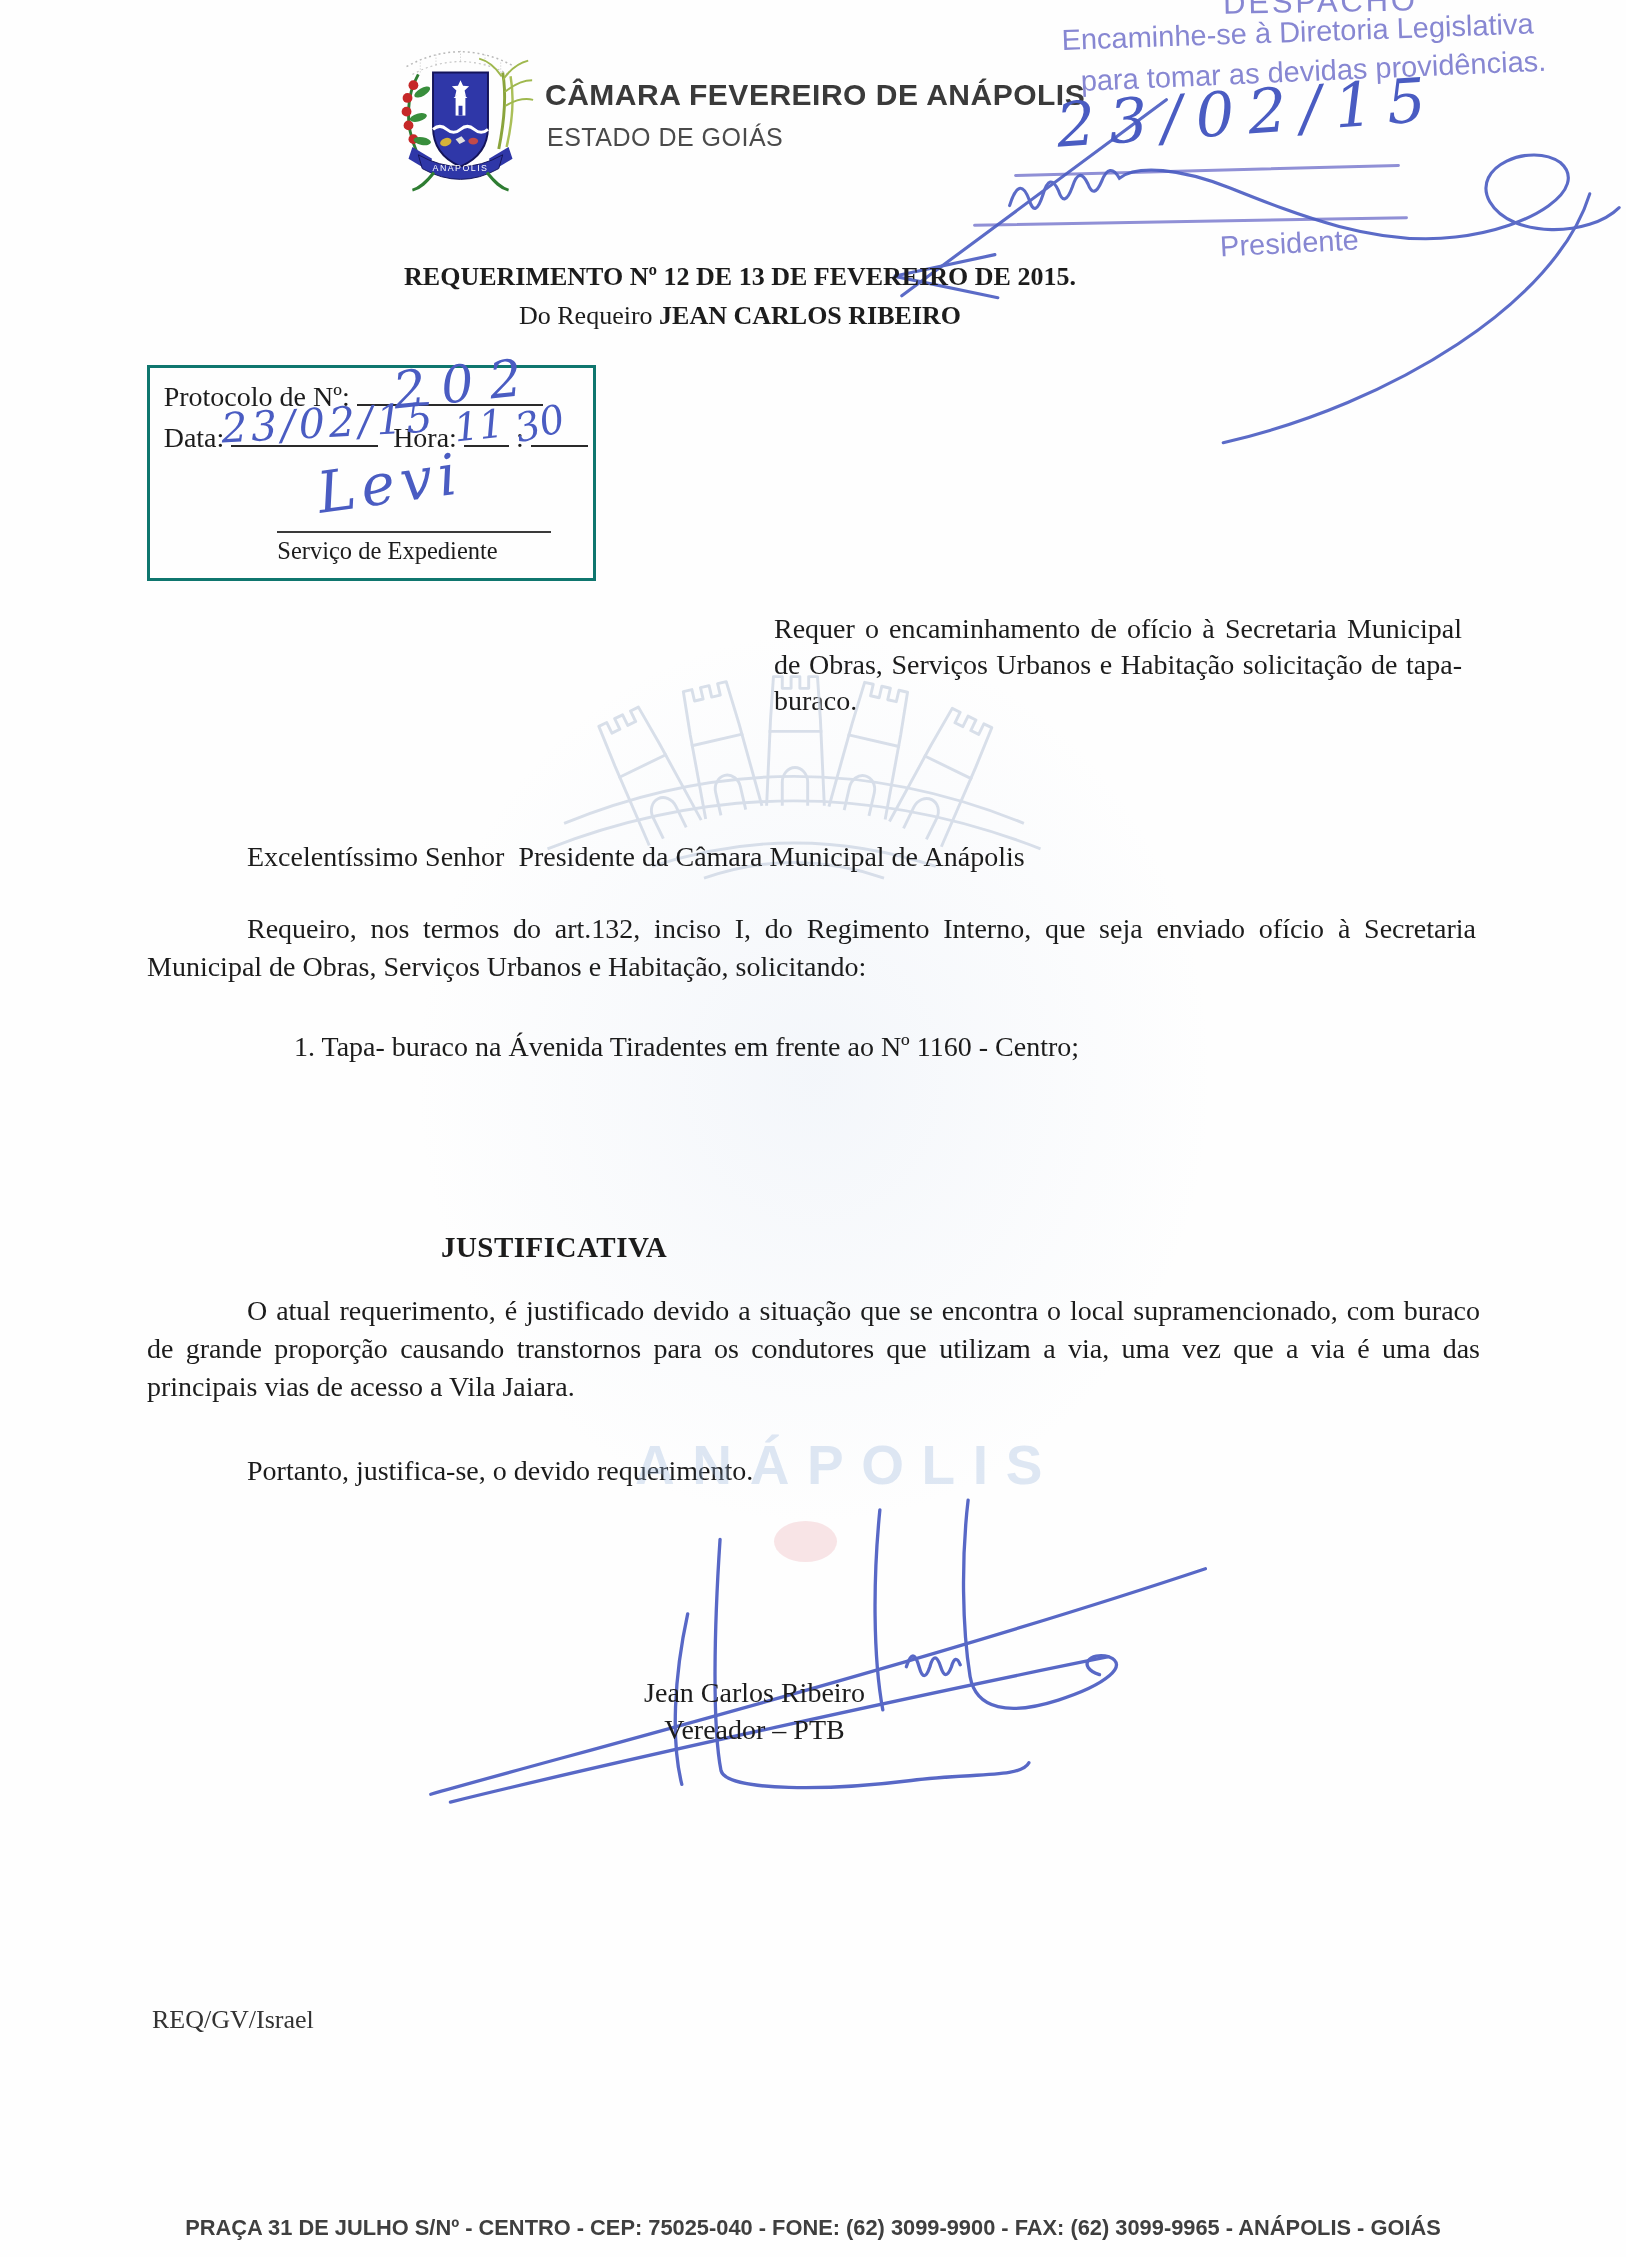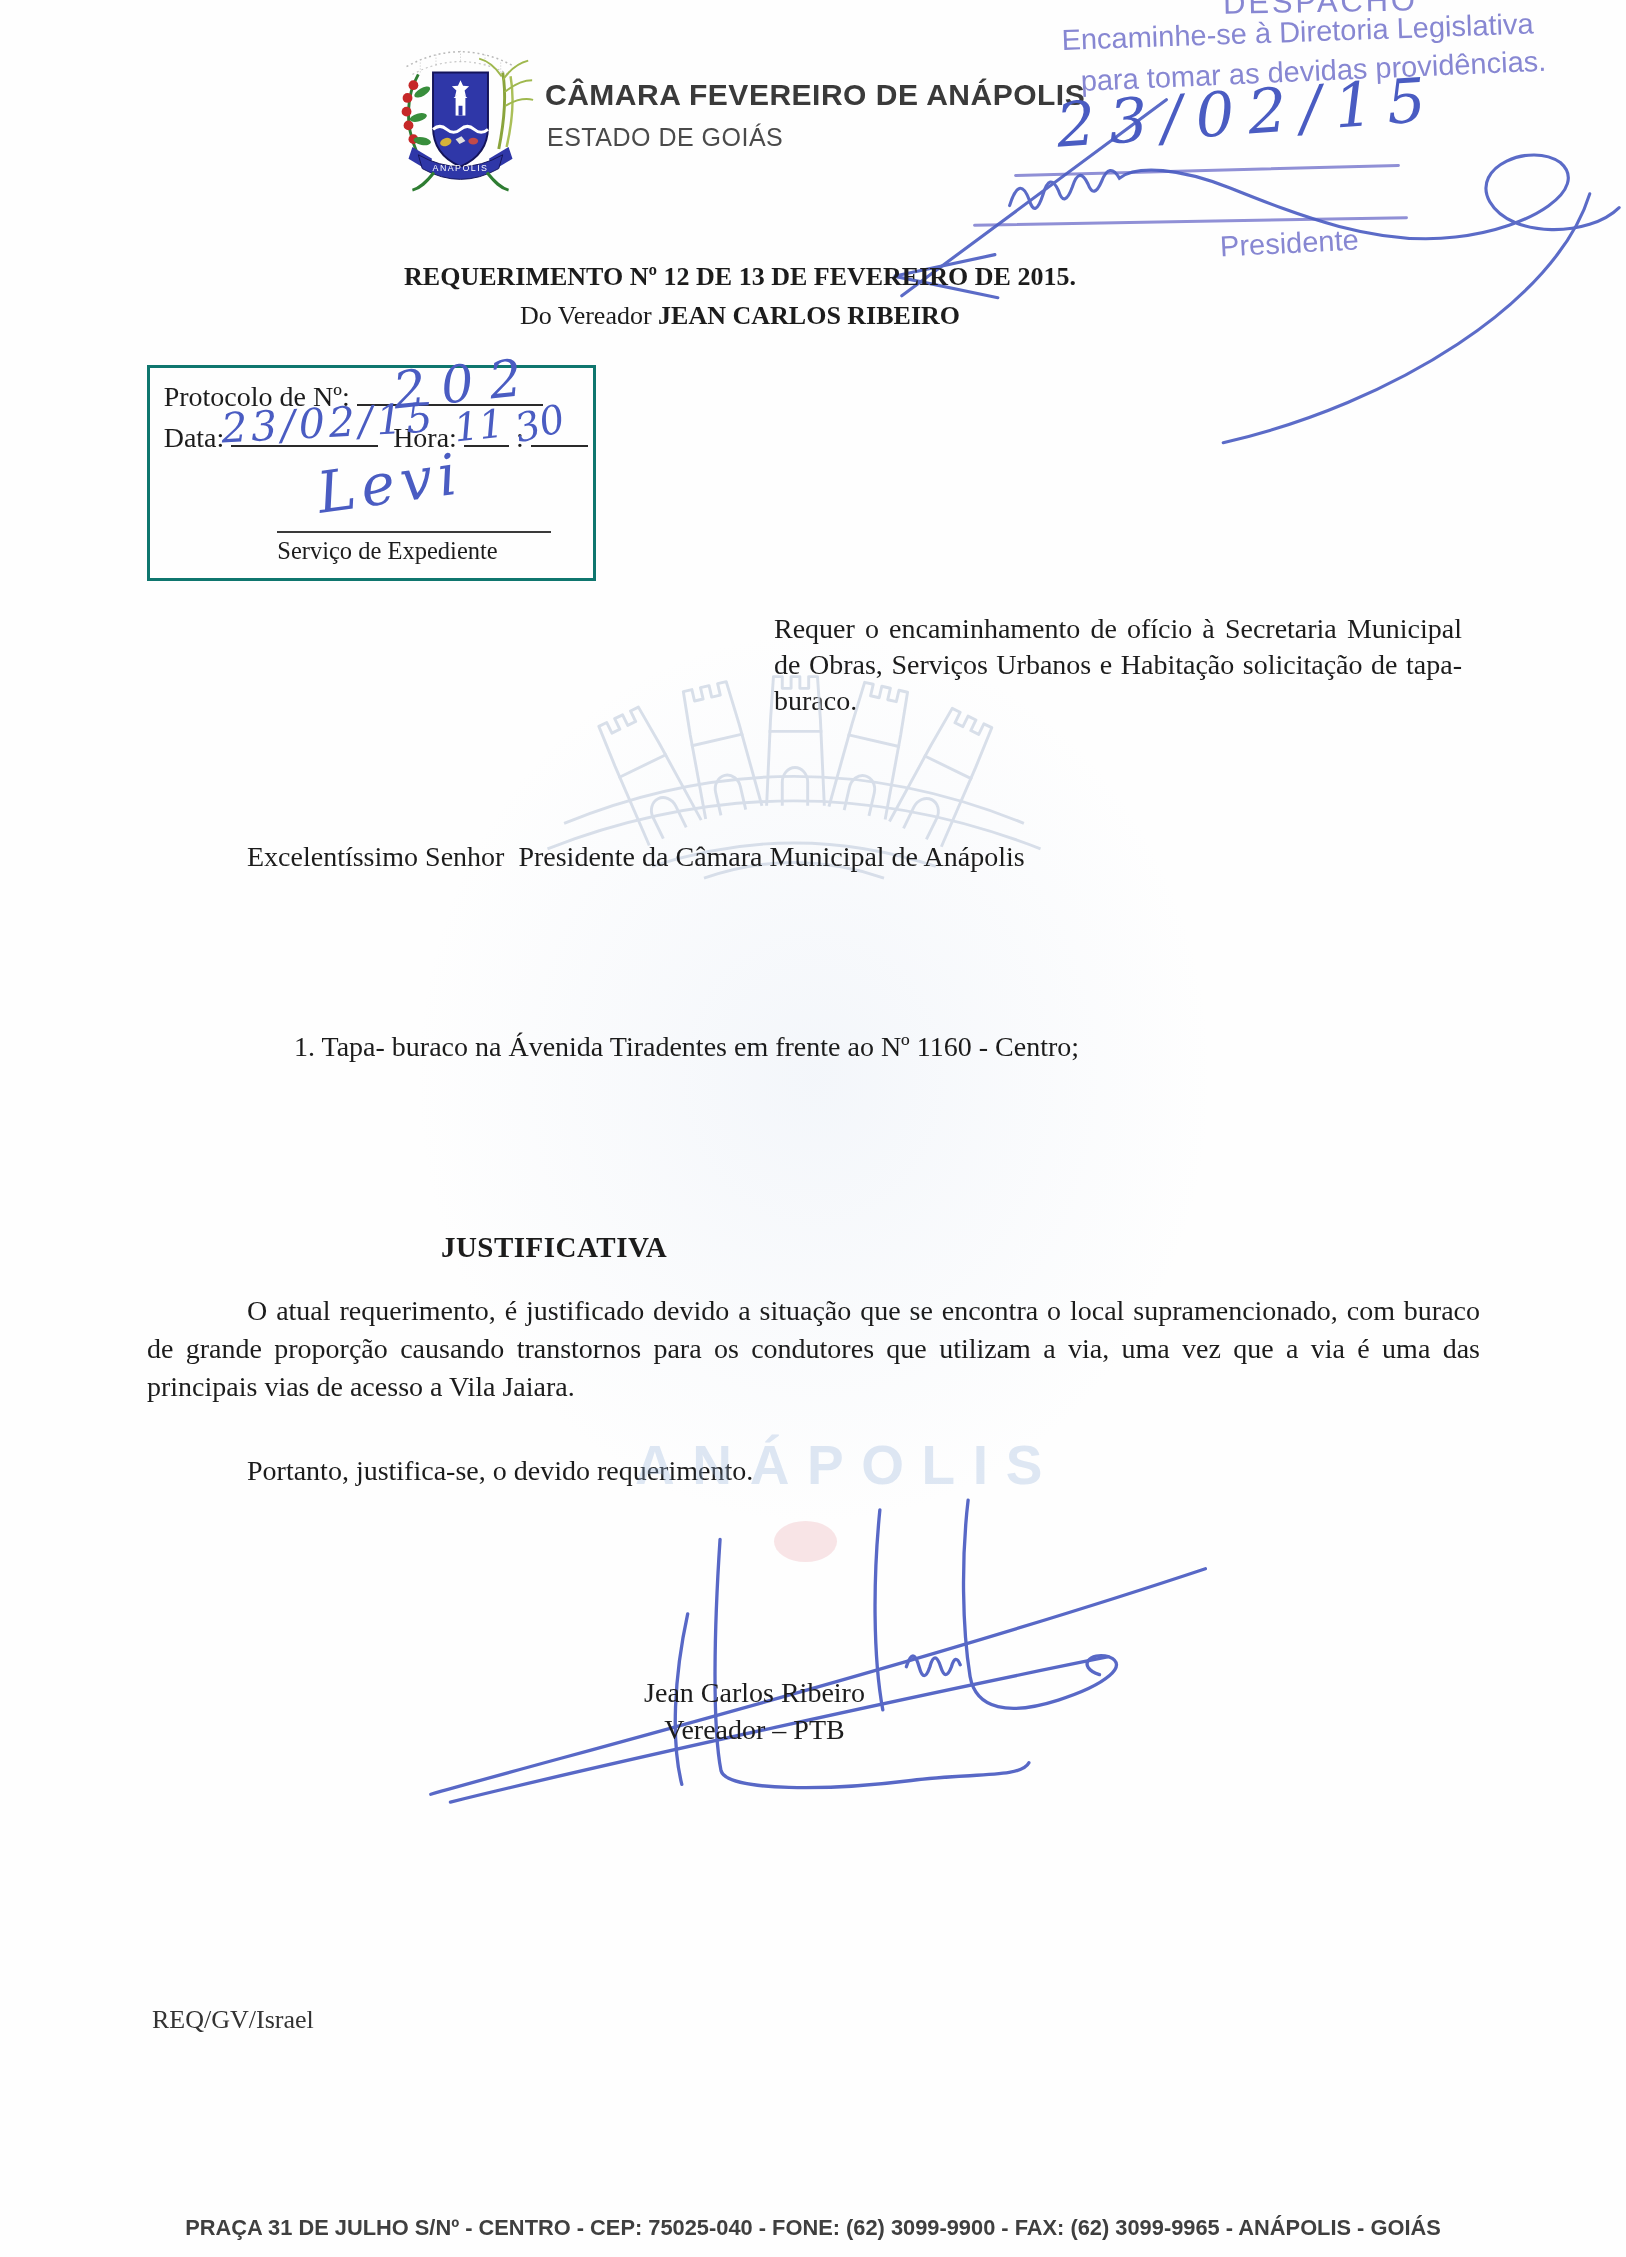--- a/index.html
+++ b/index.html
@@ -86,21 +86,21 @@
         <path d="M60 212 L330 12"></path>
         <path d="M762 108 C728 218 562 322 388 362"></path>
         <path d="M155 96 L52 118 L158 140" transform="translate(0,74)"></path>
       </g>
     </svg>
   </div>
 
   <div class="abs serif" style="left:147px; top:257px; width:1186px; text-align:center; font-size:26px; line-height:39px;">
     <div style="font-weight:bold;">REQUERIMENTO Nº 12 DE 13 DE FEVEREIRO DE 2015.</div>
     <div>
-      <span>Do Vereador </span><span style="font-weight:bold;">JEAN CARLOS RIBEIRO</span>
+      <span>Do Requeiro </span><span style="font-weight:bold;">JEAN CARLOS RIBEIRO</span>
     </div>
   </div>
 
   <div class="abs" style="left:147px; top:365px; width:443px; height:210px; border:3px solid #0f766e;">
     <div class="abs serif" style="left:13.7px; top:7.8px; font-size:28px; white-space:nowrap;">
       <span>Protocolo de Nº:</span>
       <span class="uline" style="width:186px;"></span>
     </div>
     <div class="abs hand" style="left:243px; top:-13.7px; font-size:51px; letter-spacing:15.7px; transform:rotate(-6deg);">202</div>
 
@@ -138,20 +138,21 @@
         <path d="M115 168 Q350 72 585 168"></path>
         <path d="M98 194 Q350 96 602 194"></path>
         <path d="M205 212 Q350 164 495 212"></path>
         <path d="M258 224 Q350 192 442 224"></path>
       </g>
     </svg>
   </div>
 
   <div class="abs serif" style="left:247px; top:841px; font-size:28px; white-space:pre;">Excelentíssimo Senhor  Presidente da Câmara Municipal de Anápolis</div>
 
+  <div class="abs serif just" style="left:147px; top:910px; width:1329px; font-size:28px; line-height:38px; text-indent:100px;">Requeiro, nos termos do art.132, inciso I, do Regimento Interno, que seja enviado ofício à Secretaria  Municipal de Obras, Serviços Urbanos e Habitação, solicitando:</div>
 
   <div class="abs serif" style="left:294px; top:1031px; font-size:28px; white-space:nowrap;">1. Tapa- buraco na Ávenida Tiradentes em frente ao Nº 1160 - Centro;</div>
 
   <div class="abs serif" style="left:407px; top:1231px; width:294px; text-align:center; font-size:29px; font-weight:bold; letter-spacing:0.5px;">JUSTIFICATIVA</div>
 
   <div class="abs serif" style="left:247px; top:1455px; font-size:28px;">Portanto, justifica-se, o devido requerimento.</div>
 
   <div class="abs serif just" style="left:147px; top:1292px; width:1333px; font-size:28px; line-height:38px; text-indent:100px;">O atual requerimento, é justificado devido a situação que se encontra o local supramencionado,  com buraco de grande proporção causando transtornos para os condutores que utilizam a via, uma vez que a via é uma das principais vias de acesso a Vila Jaiara.</div>
 
   <div class="abs sans" style="left:635px; top:1433px; font-size:55px; font-weight:bold; letter-spacing:17.6px; color:rgba(150,178,218,0.30);">ANÁPOLIS</div>

